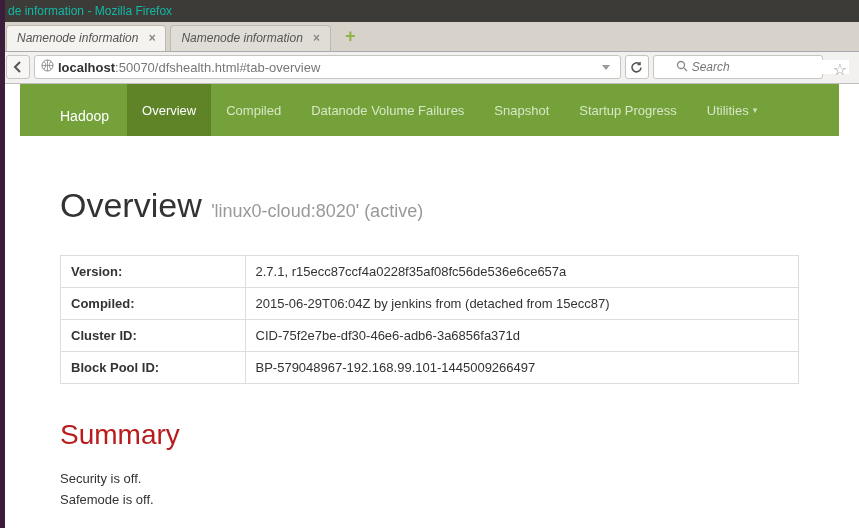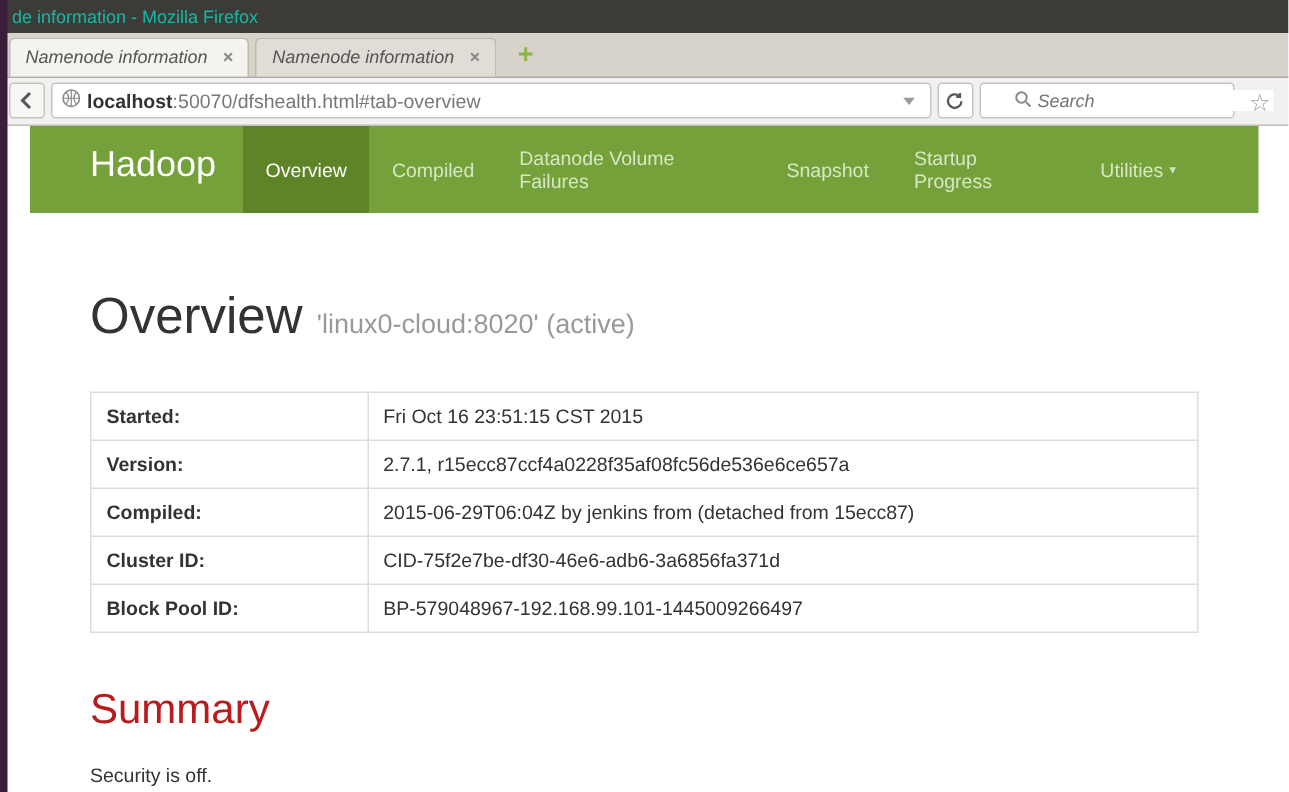--- a/index.html
+++ b/index.html
@@ -25,21 +25,21 @@
     .url-text .rest { color: #777; }
     .small-icon { color: #888; font-size: 12px; padding: 0 4px; cursor: pointer; }
     .reload-box { width: 24px; height: 24px; border: 1px solid #c7c5c1; border-radius: 3px; background: #fff; display: flex; align-items: center; justify-content: center; color: #555; font-size: 13px; }
     .search-box { display: flex; align-items: center; background: #fff; border: 1px solid #c7c5c1; border-radius: 3px; height: 24px; padding: 0 18px; width: 170px; }
     .search-box input { border: none; outline: none; font-size: 12px; flex: 1; font-style: italic; color: #999; }
     .star-icon { font-size: 16px; color: #999; padding: 0 6px; cursor: pointer; }
     
     
     .content-wrap { padding: 0; }
     .hadoop-nav { background: #75a13a; display: flex; align-items: stretch; padding: 0 40px; min-height:45px; margin: 0 20px;}
-    .hadoop-brand { color: #fff; font-size: 24px; padding: 12px 18px 12px 0; font-weight: 400; }
+    .hadoop-brand { color: #fff; font-size: 14px; padding: 24px 18px 12px 0; font-weight: 400; }
     .hadoop-link { color: #d7e7c5; font-size: 13px; padding: 14px 15px; cursor: pointer; display: flex; align-items: center; gap: 4px; }
     .hadoop-link.active { background: #5e8427; color: #fff; }
     .caret-down { font-size: 9px; color: #cfe1ba; }
     
     
     .main { padding: 30px 60px 20px 60px; }
     .page-h1 { font-size: 34px; font-weight: 500; color: #333; margin: 20px 0 30px 0; }
     .page-h1 .sub { font-size: 18px; color: #999; font-weight: 400; }
     .page-h2 { font-size: 28px; font-weight: 500; color: #b91c1c; margin: 35px 0 20px 0; }
     
@@ -138,24 +138,20 @@
   </div>
 
   <div class="main">
     <h1 class="page-h1">
       <span>Overview</span>
       <span class="sub">'linux0-cloud:8020' (active)</span>
     </h1>
 
     <table class="info-table">
       <tbody>
-          <tr>
-        <th>Started:</th>
-        <td>Fri Oct 16 23:51:15 CST 2015</td>
-      </tr>
       <tr>
         <th>Version:</th>
         <td>2.7.1, r15ecc87ccf4a0228f35af08fc56de536e6ce657a</td>
       </tr>
       <tr>
         <th>Compiled:</th>
         <td>2015-06-29T06:04Z by jenkins from (detached from 15ecc87)</td>
       </tr>
       <tr>
         <th>Cluster ID:</th>

